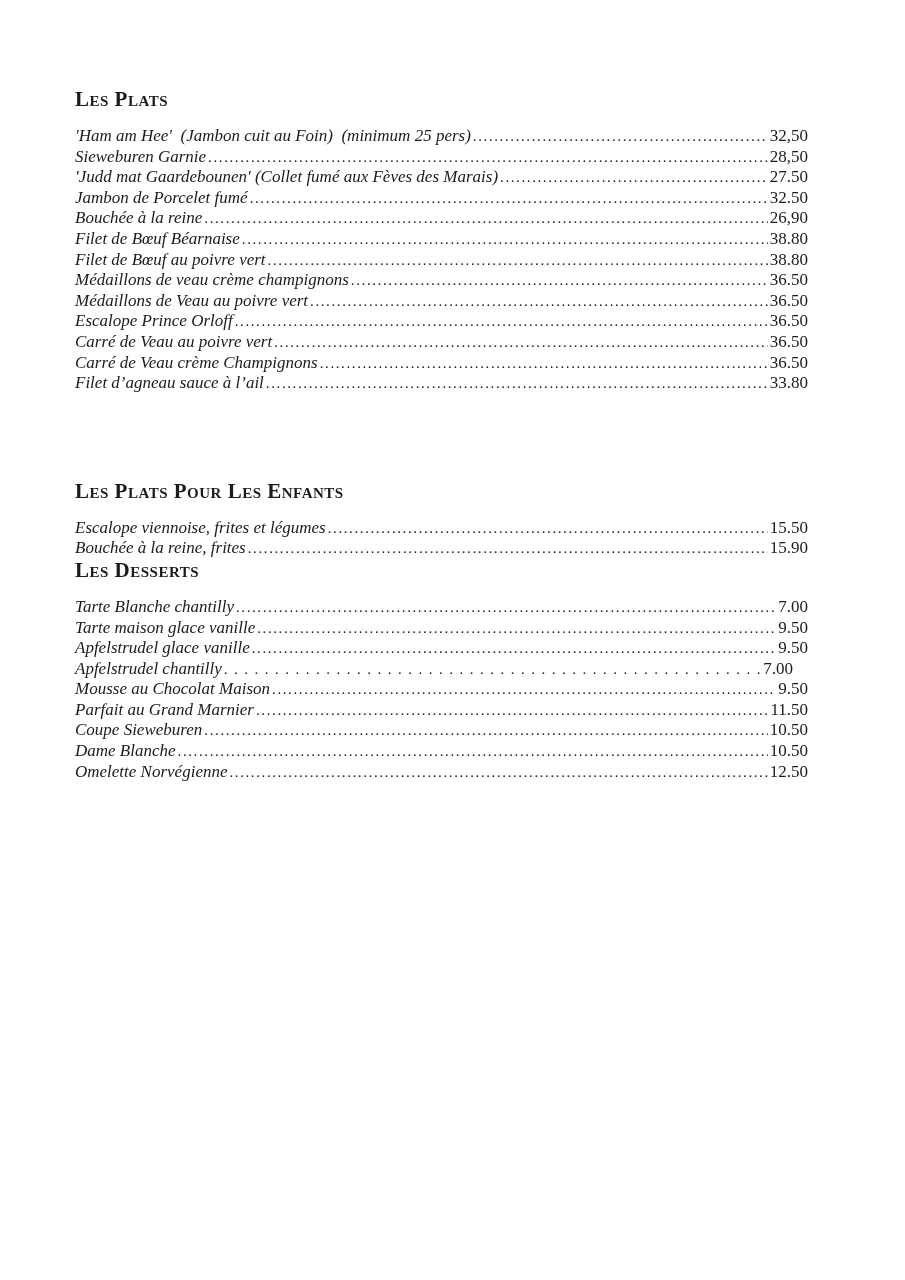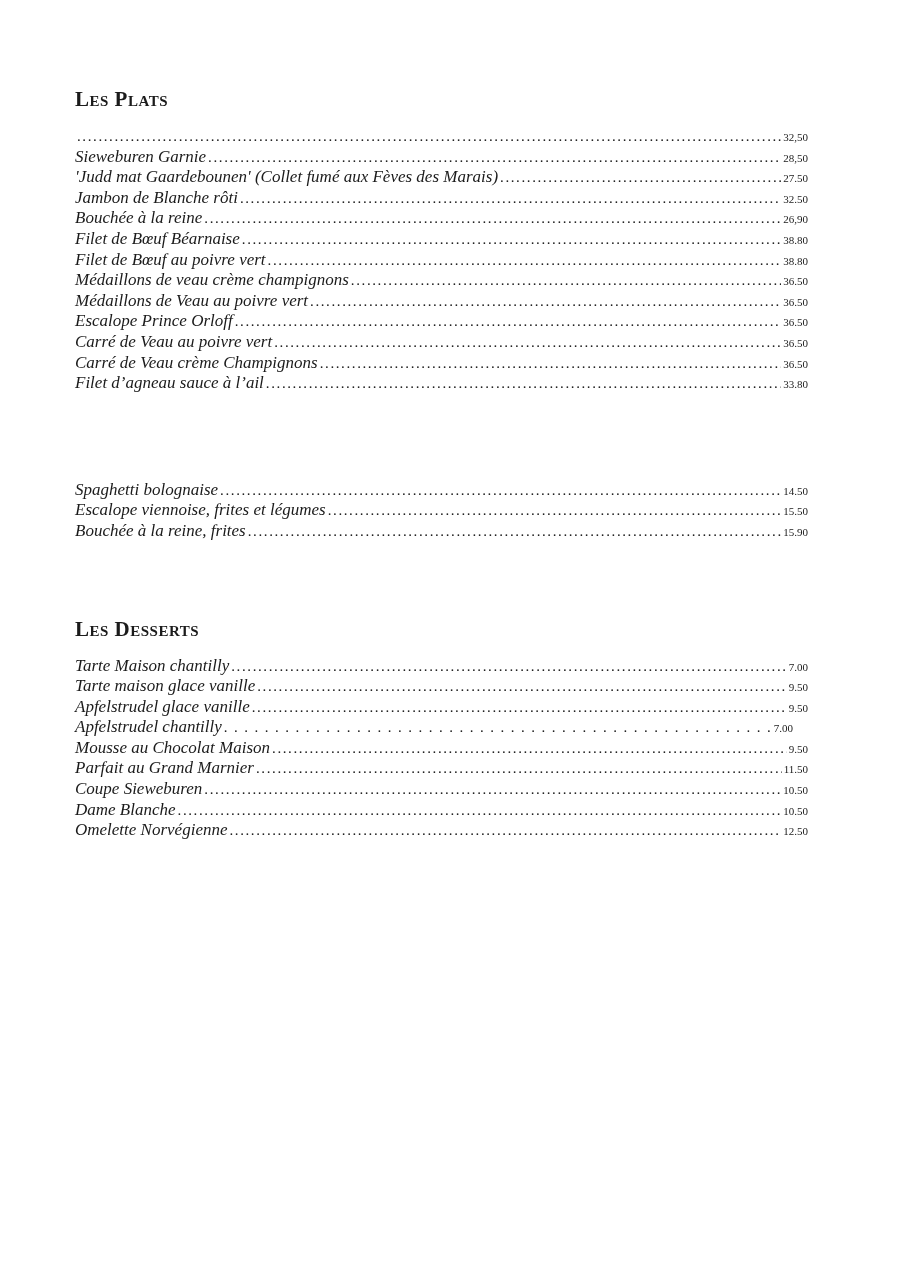--- a/index.html
+++ b/index.html
@@ -20,21 +20,21 @@
   .content { width: 733px; }
   .section-title {
     font-variant: small-caps;
     font-weight: bold;
     font-size: 21px;
     line-height: 22px;
     letter-spacing: 0.5px;
     margin: 0 0 16px 0;
   }
   .section:nth-of-type(2) { margin-top: 86px; }
-  .section:nth-of-type(3) { margin-top: 76px; }
+  .section:nth-of-type(3) { }
   .group + .group { }
   .row {
     display: flex;
     align-items: baseline;
     line-height: 20.6px;
     height: 20.6px;
   }
   .dish {
     font-style: italic;
     font-size: 17px;
@@ -53,49 +53,50 @@
     content: "..........................................................................................................................................................................................";
     letter-spacing: 1.6px;
   }
   .leader.wide::after {
     content: "...........................................................................................";
     letter-spacing: 6.5px;
   }
   .price {
     flex: 0 0 auto;
     font-style: normal;
-    font-size: 11px;
+    font-size: 17px;
     white-space: nowrap;
   }
   .price.short { margin-right: 15px; }
 </style>
 </head>
 <body>
 
 <div class="page">
   <div class="content" id="menu-content">
       <div class="section">
         <h2 class="section-title">Les Plats</h2>
         <div class="group">
           <div class="row">
+            <span class="dish">'Ham am Hee'  (Jambon cuit au Foin)  (minimum 25 pers)</span>
             <span class="leader"></span>
             <span class="price">32,50</span>
           </div>
           <div class="row">
             <span class="dish">Sieweburen Garnie</span>
             <span class="leader"></span>
             <span class="price">28,50</span>
           </div>
           <div class="row">
             <span class="dish">'Judd mat Gaardebounen' (Collet fumé aux Fèves des Marais)</span>
             <span class="leader"></span>
             <span class="price">27.50</span>
           </div>
           <div class="row">
-            <span class="dish">Jambon de Blanche rôti</span>
+            <span class="dish">Jambon de Porcelet fumé</span>
             <span class="leader"></span>
             <span class="price">32.50</span>
           </div>
         </div>
         <div class="group">
           <div class="row">
             <span class="dish">Bouchée à la reine</span>
             <span class="leader"></span>
             <span class="price">26,90</span>
           </div>
@@ -141,43 +142,39 @@
             <span class="price">36.50</span>
           </div>
           <div class="row">
             <span class="dish">Filet d’agneau sauce à l’ail</span>
             <span class="leader"></span>
             <span class="price">33.80</span>
           </div>
         </div>
       </div>
       <div class="section">
-        <div class="group">
-          <div class="row">
-            <span class="dish">Spaghetti bolognaise</span>
-            <span class="leader"></span>
-            <span class="price">14.50</span>
-          </div>
+        <h2 class="section-title">Les Plats Pour Les Enfants</h2>
+        <div class="group">
           <div class="row">
             <span class="dish">Escalope viennoise, frites et légumes</span>
             <span class="leader"></span>
             <span class="price">15.50</span>
           </div>
           <div class="row">
             <span class="dish">Bouchée à la reine, frites</span>
             <span class="leader"></span>
             <span class="price">15.90</span>
           </div>
         </div>
       </div>
       <div class="section">
         <h2 class="section-title">Les Desserts</h2>
         <div class="group">
           <div class="row">
-            <span class="dish">Tarte Maison chantilly</span>
+            <span class="dish">Tarte Blanche chantilly</span>
             <span class="leader"></span>
             <span class="price">7.00</span>
           </div>
           <div class="row">
             <span class="dish">Tarte maison glace vanille</span>
             <span class="leader"></span>
             <span class="price">9.50</span>
           </div>
           <div class="row">
             <span class="dish">Apfelstrudel glace vanille</span>

